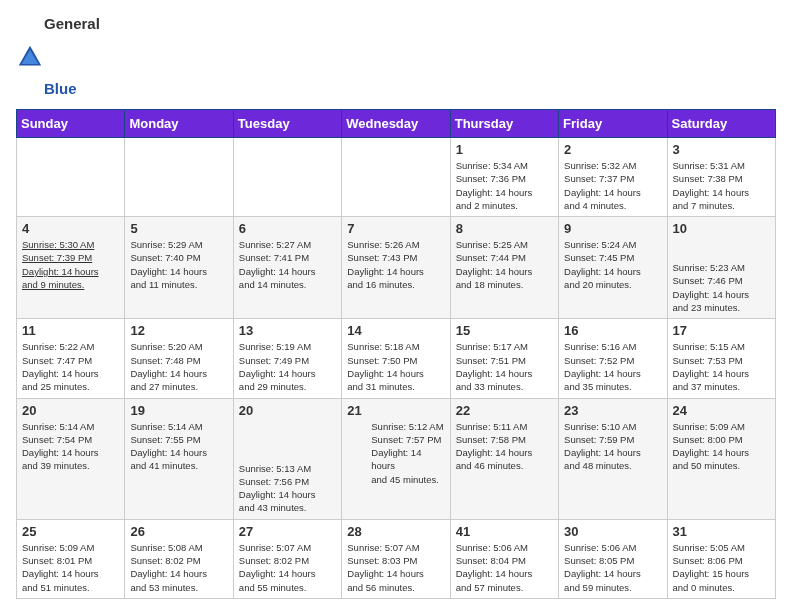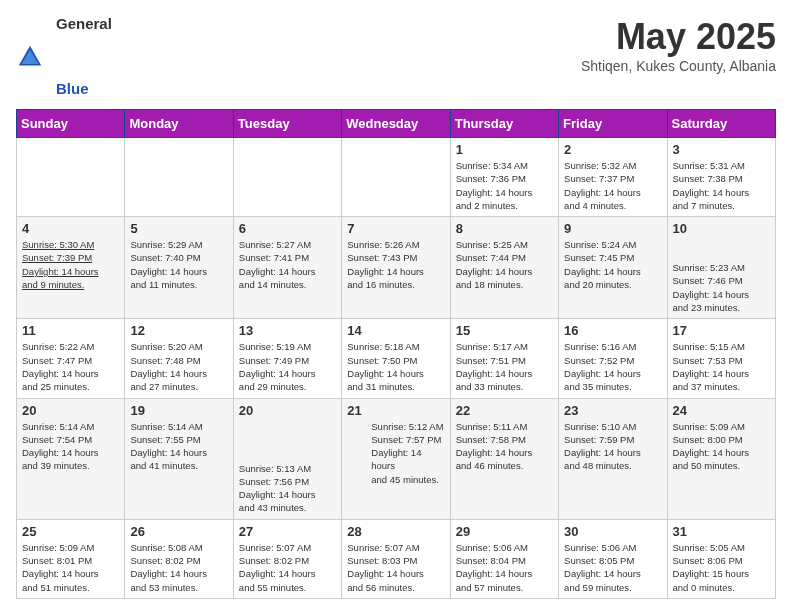--- a/index.html
+++ b/index.html
@@ -12,21 +12,21 @@
     }
     .header {
       display: flex;
       justify-content: space-between;
       align-items: flex-start;
       margin-bottom: 12px;
     }
     .logo {
       display: flex;
       align-items: center;
-      gap: 12px;
+      gap: 0;
     }
     .logo-text {
       display: flex;
       flex-direction: column;
       line-height: 1.1;
     }
     .logo-general {
       font-size: 15px;
       font-weight: bold;
       color: #333;
@@ -52,21 +52,21 @@
     .cal-subtitle {
       font-size: 14px;
       color: #555;
     }
     .calendar {
       width: 100%;
       border-collapse: collapse;
       border: 1px solid #ccc;
     }
     .calendar th {
-      background: #a21caf;
+      background: #6d28d9;
       color: #fff;
       font-size: 13px;
       font-weight: bold;
       padding: 6px 4px;
       text-align: left;
       border: 1px solid #1a4488;
     }
     .calendar td {
       border: 1px solid #ccc;
       vertical-align: top;
@@ -101,24 +101,20 @@
   <div class="logo">
     <svg class="logo-icon" viewBox="0 0 40 40" xmlns="http://www.w3.org/2000/svg">
       <polygon points="20,4 36,32 4,32" fill="#2255aa"></polygon>
       <polygon points="20,10 32,30 8,30" fill="#4488dd"></polygon>
     </svg>
     <div class="logo-text">
       <span class="logo-general">General</span>
       <span class="logo-blue">Blue</span>
     </div>
   </div>
-  <div class="title-block">
-    <div class="cal-title">May 2025</div>
-    <div class="cal-subtitle">Shtiqen, Kukes County, Albania</div>
-  </div>
 </div>
 
 <table class="calendar">
   <thead>
     <tr>
     <th>Sunday</th>
         <th>Monday</th>
         <th>Tuesday</th>
         <th>Wednesday</th>
         <th>Thursday</th>
@@ -330,21 +326,21 @@
 and 55 minutes.</div>
         </td>
         <td>
           <span class="day-num">28</span>
           <div class="day-info" style="white-space: pre-line;">Sunrise: 5:07 AM
 Sunset: 8:03 PM
 Daylight: 14 hours
 and 56 minutes.</div>
         </td>
         <td>
-          <span class="day-num">29</span>
+          <span class="day-num">41</span>
           <div class="day-info" style="white-space: pre-line;">Sunrise: 5:06 AM
 Sunset: 8:04 PM
 Daylight: 14 hours
 and 57 minutes.</div>
         </td>
         <td>
           <span class="day-num">30</span>
           <div class="day-info" style="white-space: pre-line;">Sunrise: 5:06 AM
 Sunset: 8:05 PM
 Daylight: 14 hours

